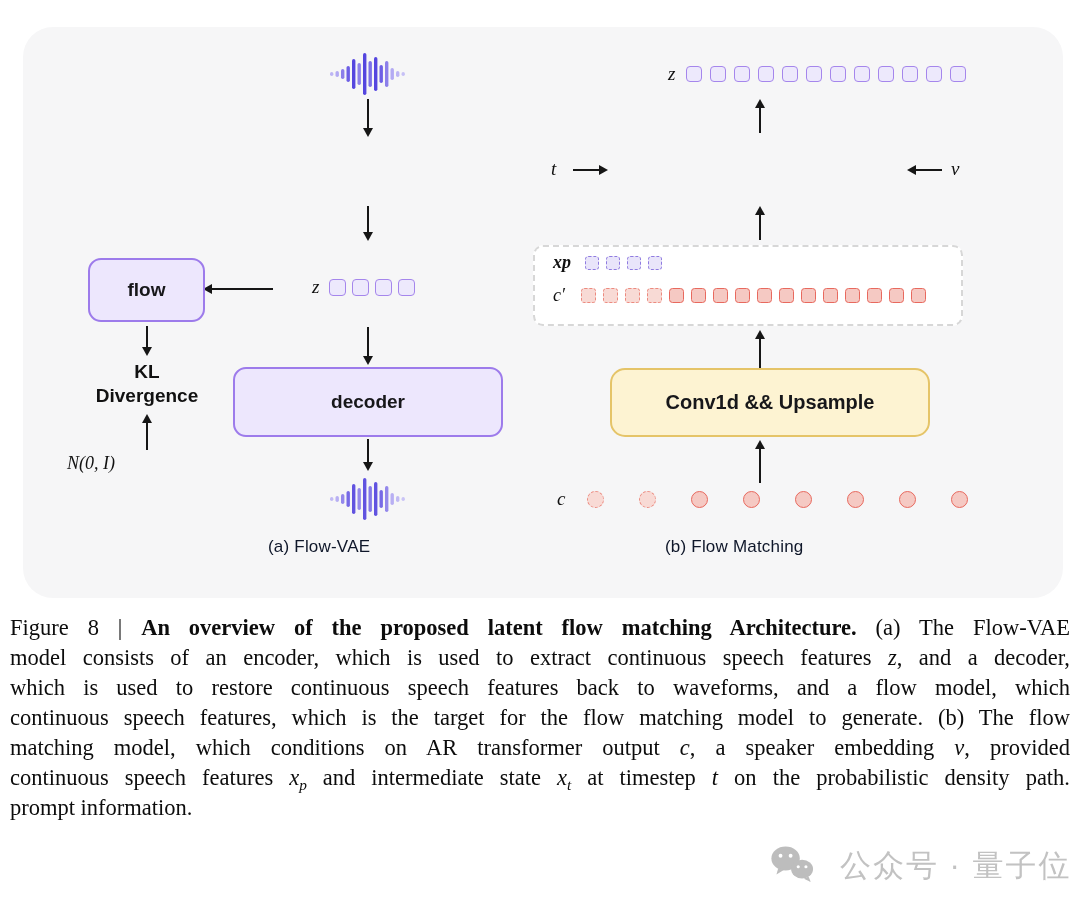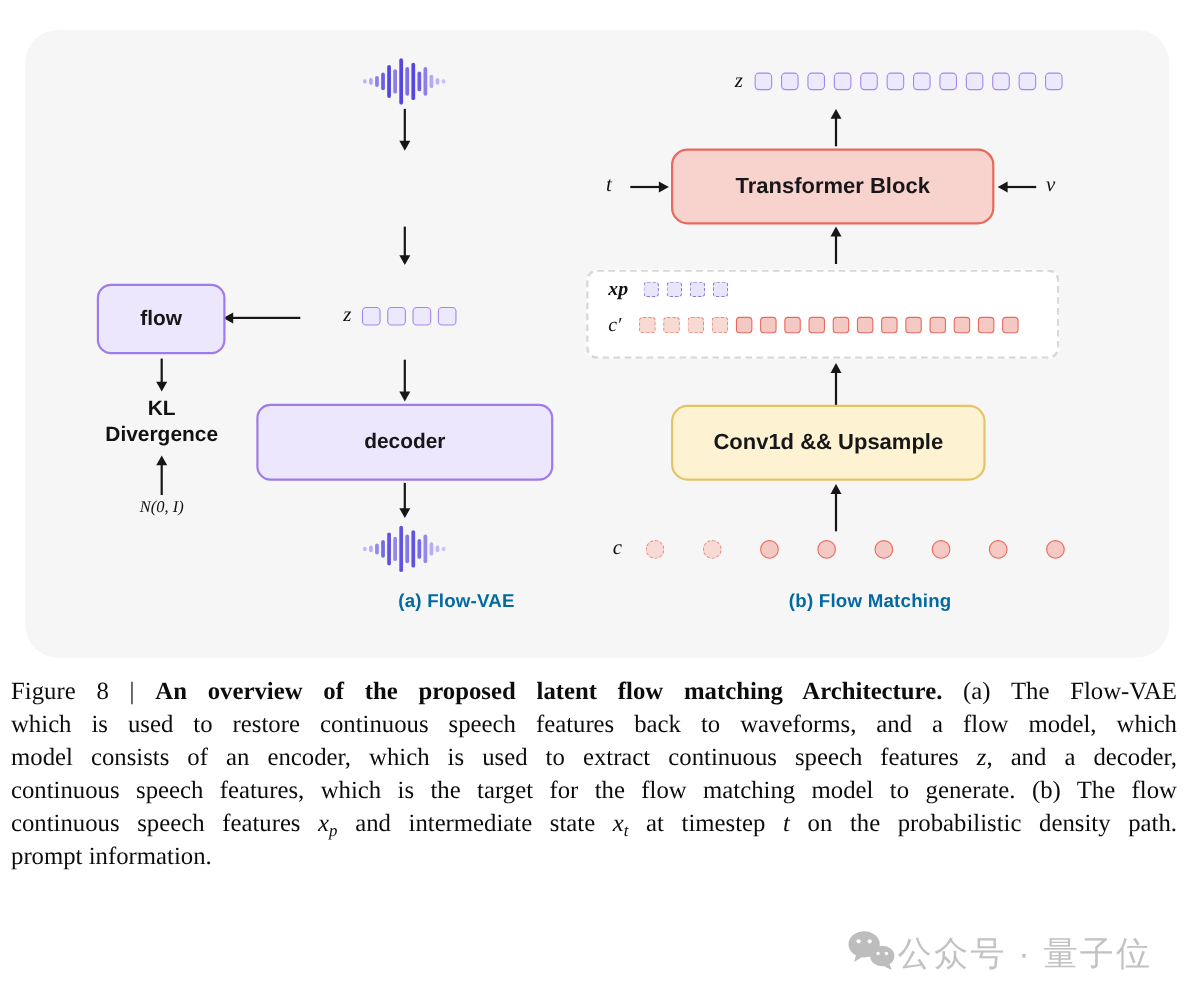--- a/index.html
+++ b/index.html
@@ -55,30 +55,30 @@
   .purple .tok.solid{background:var(--purple-tok-fill);border:1.6px solid var(--purple-tok-border);}
   .purple .tok.dashed{background:var(--purple-tok-dash-fill);border:1.6px dashed var(--purple-tok-dash-border);}
   .red .tok.solid{background:var(--red-tok-fill);border:1.6px solid var(--red-tok-border);}
   .red .tok.dashed{background:var(--red-tok-dash-fill);border:1.6px dashed var(--red-tok-dash-border);}
   .circle .tok{border-radius:50%;}
   .sz17 .tok{width:17px;height:17px;} .sz16 .tok{width:16px;height:16px;}
   .sz15 .tok{width:15px;height:15px;border-radius:3.5px;}
   .sz14 .tok{width:14px;height:14px;border-radius:3.5px;}
   .kltext{position:absolute;font-weight:700;font-size:19px;color:#111;
     text-align:center;line-height:24px;}
-  .subcap{position:absolute;width:200px;text-align:right;font-weight:700;
-    font-size:17px;color:#0369a1;letter-spacing:0.2px;}
+  .subcap{position:absolute;width:200px;text-align:left;font-weight:400;
+    font-size:17px;color:#0f172a;letter-spacing:0.2px;}
   
   .figcaption{position:absolute;left:10px;top:613px;width:1060px;
     font-family:"Liberation Serif",serif;font-size:22.5px;color:#0c0c0c;}
   .cap-line{height:30px;line-height:30px;white-space:nowrap;}
   .cap-line.just{text-align:justify;text-align-last:justify;}
   .cap-line .sub{font-size:0.68em;vertical-align:-0.3em;font-style:italic;}
   
-  .watermark{position:absolute;left:770px;top:845px;display:flex;align-items:center;gap:2px;}
+  .watermark{position:absolute;left:770px;top:845px;display:flex;align-items:center;gap:26px;}
   .watermark .wm-text{font-size:31px;color:var(--watermark);letter-spacing:2px;}
 </style>
 </head>
 <body>
 
 <div class="panel">
 
   <div style="position:absolute;left:307px;top:23px;">
     <svg width="76" height="48" viewBox="0 0 76 48">
       <rect x="0" y="22" width="3.4" height="4" rx="1.7" fill="#BDB5F4"></rect>
@@ -121,21 +121,21 @@
 
   <div class="av down" style="left:118px;top:299px;height:30px;"></div>
 
   <div class="kltext" style="left:44px;top:333px;width:160px;">
     <div>KL</div>
     <div>Divergence</div>
   </div>
 
   <div class="av up" style="left:118px;top:387px;height:36px;"></div>
 
-  <div class="mlabel" style="left:44px;top:426px;width:160px;text-align:center;font-size:15px;">N(0, I)</div>
+  <div class="mlabel" style="left:44px;top:426px;width:160px;text-align:left;font-size:18px;">N(0, I)</div>
 
   <div class="av down" style="left:339px;top:300px;height:38px;"></div>
 
   <div class="box purple" style="left:210px;top:340px;width:270px;height:70px;">
     <span>decoder</span>
   </div>
 
   <div class="av down" style="left:339px;top:412px;height:32px;"></div>
 
   <div style="position:absolute;left:307px;top:448px;opacity:0.92;">
@@ -172,23 +172,20 @@
         <span class="tok solid"></span>
         <span class="tok solid"></span>
         <span class="tok solid"></span>
         <span class="tok solid"></span>
         <span class="tok solid"></span>
       </span>
   </div>
 
   <div class="av up" style="left:731px;top:72px;height:34px;"></div>
 
-  <div class="box red" style="left:587px;top:108px;width:294px;height:69px;">
-    <span>Transformer Block</span>
-  </div>
 
   <div class="mlabel" style="left:528px;top:131px;">t</div>
   <div class="ah right" style="left:550px;top:137px;width:35px;"></div>
 
   <div class="ah left" style="left:884px;top:137px;width:35px;"></div>
   <div class="mlabel" style="left:928px;top:131px;">v</div>
 
   <div class="av up" style="left:731px;top:179px;height:34px;"></div>
 
   <div class="dotted" style="left:510px;top:218px;width:430px;height:81px;"></div>
@@ -220,21 +217,21 @@
         <span class="tok solid"></span>
         <span class="tok solid"></span>
         <span class="tok solid"></span>
         <span class="tok solid"></span>
         <span class="tok solid"></span>
       </span>
   </div>
 
   <div class="av up" style="left:731px;top:303px;height:45px;"></div>
 
-  <div class="box yellow" style="left:587px;top:341px;width:286px;height:69px;">
+  <div class="box yellow" style="left:587px;top:341px;width:320px;height:69px;">
     <span>Conv1d &amp;&amp; Upsample</span>
   </div>
 
   <div class="av up" style="left:731px;top:413px;height:43px;"></div>
 
   <div class="tokrow red circle sz17" style="left:534px;top:461px;">
     <span class="tlabel" style="margin-right:22px;">c</span>
     <span class="toks" style="gap:35px;">
         <span class="tok dashed"></span>
         <span class="tok dashed"></span>
@@ -245,23 +242,24 @@
         <span class="tok solid"></span>
         <span class="tok solid"></span>
       </span>
   </div>
 
   <div class="subcap" style="left:642px;top:510px;">(b) Flow Matching</div>
 </div>
 
 <div class="figcaption">
     <div class="cap-line just"><span>Figure 8 | </span><span style="font-weight: bold;">An overview of the proposed latent flow matching Architecture.</span><span> (a) The Flow-VAE</span></div>
+    <div class="cap-line just"><span>model consists of an encoder, which is used to extract continuous speech features </span><span style="font-style: italic;">z</span><span>, and a decoder,</span></div>
     <div class="cap-line just"><span>which is used to restore continuous speech features back to waveforms, and a flow model, which</span></div>
-    <div class="cap-line just"><span>model consists of an encoder, which is used to extract continuous speech features </span><span style="font-style: italic;">z</span><span>, and a decoder,</span></div>
     <div class="cap-line just"><span>continuous speech features, which is the target for the flow matching model to generate. (b) The flow</span></div>
+    <div class="cap-line just"><span>matching model, which conditions on AR transformer output </span><span style="font-style: italic;">c</span><span>, a speaker embedding </span><span style="font-style: italic;">v</span><span>, provided</span></div>
     <div class="cap-line just"><span>continuous speech features </span><span style="font-style: italic;">x</span><span class="sub" style="font-style: italic;">p</span><span> and intermediate state </span><span style="font-style: italic;">x</span><span class="sub" style="font-style: italic;">t</span><span> at timestep </span><span style="font-style: italic;">t</span><span> on the probabilistic density path.</span></div>
     <div class="cap-line"><span>prompt information.</span></div>
   </div>
 
 <div class="watermark">
   <span>
     <svg width="44" height="38" viewBox="0 0 48 41">
       <ellipse cx="17" cy="14.5" rx="15.5" ry="13" fill="#BDBDBD"></ellipse>
       <path d="M9 25 L7 32 L15 27 Z" fill="#BDBDBD"></path>
       <circle cx="11.5" cy="11.5" r="2.1" fill="#fff"></circle>

